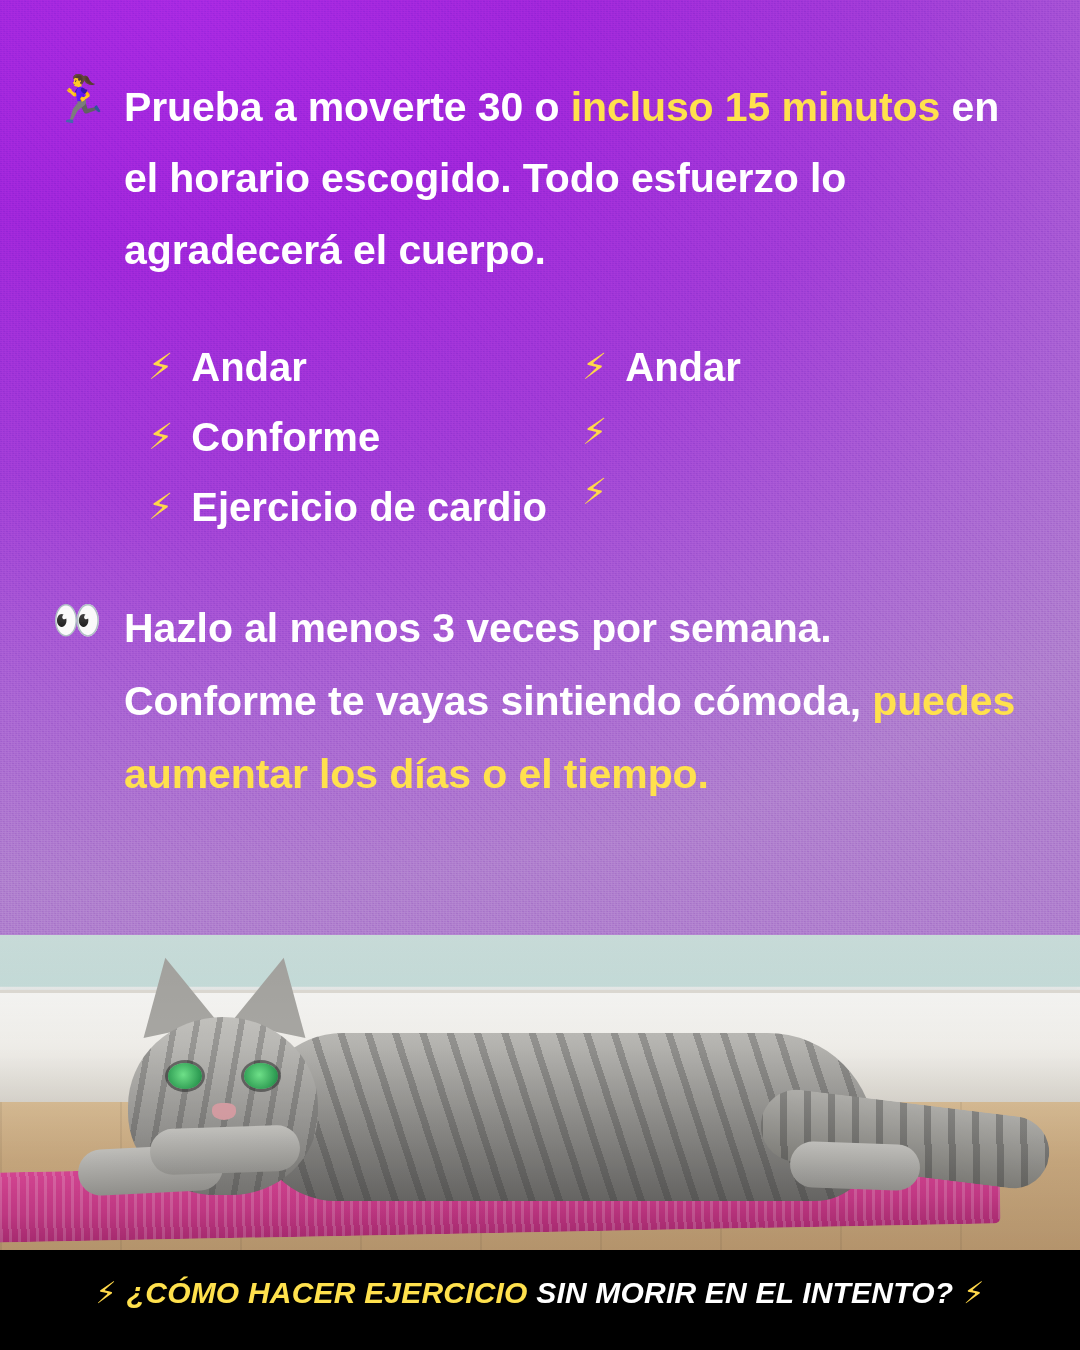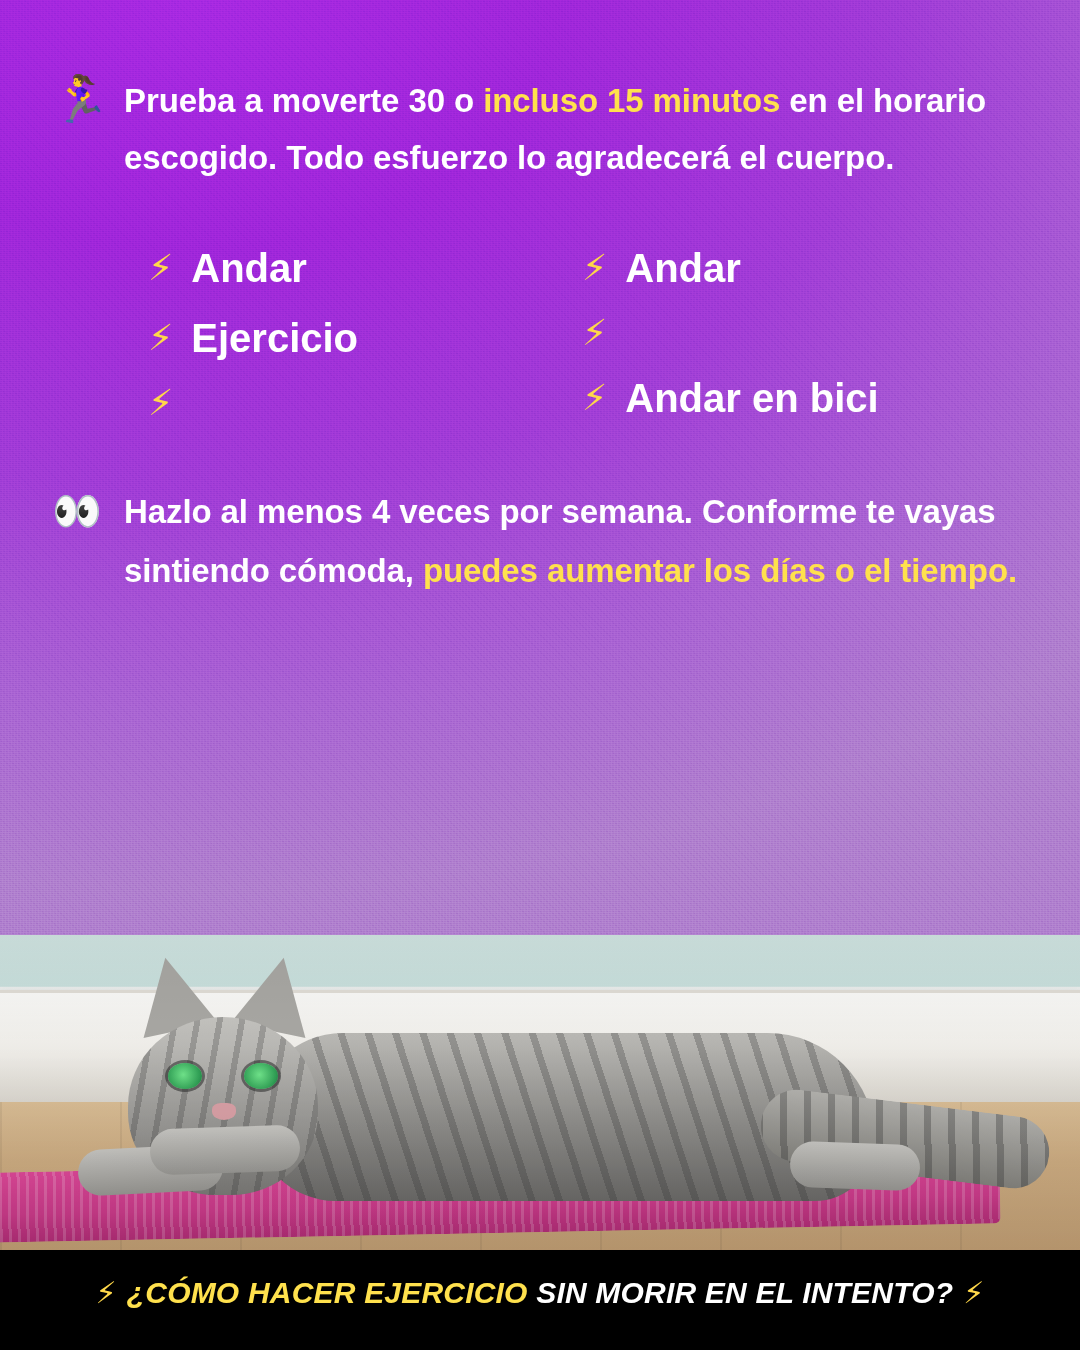--- a/index.html
+++ b/index.html
@@ -58,21 +58,21 @@
     font-size: 46px;
     line-height: 1.0;
     width: 72px;
     text-align: left;
     padding-top: 4px;
     font-family: "DejaVu Sans", sans-serif;
   }
   .para {
     flex: 1 1 auto;
     color: #ffffff;
-    font-size: 33px;
+    font-size: 41px;
     font-weight: 700;
     line-height: 1.74;
     letter-spacing: -0.1px;
   }
   .para .hl {
     color: #ffe14d;
     font-weight: 800;
   }
 
   
@@ -267,46 +267,46 @@
 
       <div class="list-wrap">
 
         <div class="col col-left">
           <div class="item">
             <span class="bolt">⚡</span>
             <span>Andar</span>
           </div>
           <div class="item">
             <span class="bolt">⚡</span>
-            <span>Ejercicio</span>
-          </div>
-          <div class="item">
-            <span class="bolt">⚡</span>
+            <span>Conforme</span>
+          </div>
+          <div class="item">
+            <span class="bolt">⚡</span>
+            <span>Ejercicio de cardio</span>
           </div>
         </div>
 
         <div class="col col-right">
           <div class="item">
             <span class="bolt">⚡</span>
             <span>Andar</span>
           </div>
           <div class="item">
             <span class="bolt">⚡</span>
           </div>
           <div class="item">
             <span class="bolt">⚡</span>
-            <span>Andar en bici</span>
           </div>
         </div>
 
       </div>
 
       <div class="para-row second">
         <div class="emoji">👀</div>
-        <div class="para"><span>Hazlo al menos 4 veces por semana. Conforme te vayas sintiendo cómoda, </span><span class="hl">puedes aumentar los días o el tiempo.</span></div>
+        <div class="para"><span>Hazlo al menos 3 veces por semana. Conforme te vayas sintiendo cómoda, </span><span class="hl">puedes aumentar los días o el tiempo.</span></div>
       </div>
 
     </div>
   </div>
 
   <div class="photo">
     <div class="wall"></div>
     <div class="baseboard"></div>
     <div class="floor"></div>
     <div class="mat"></div>

